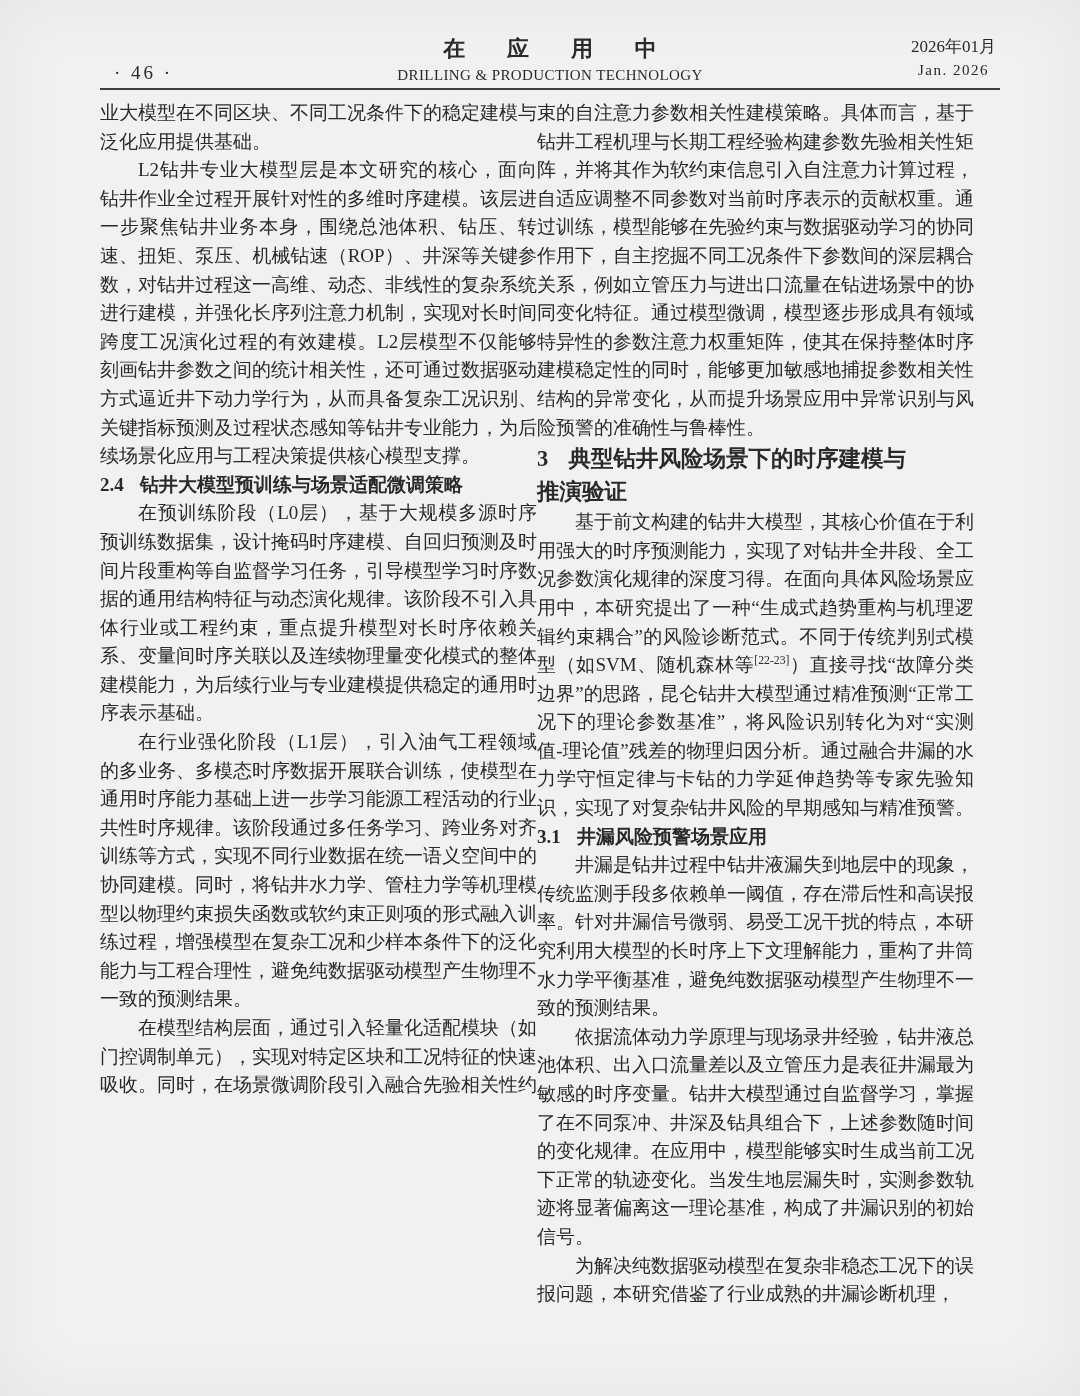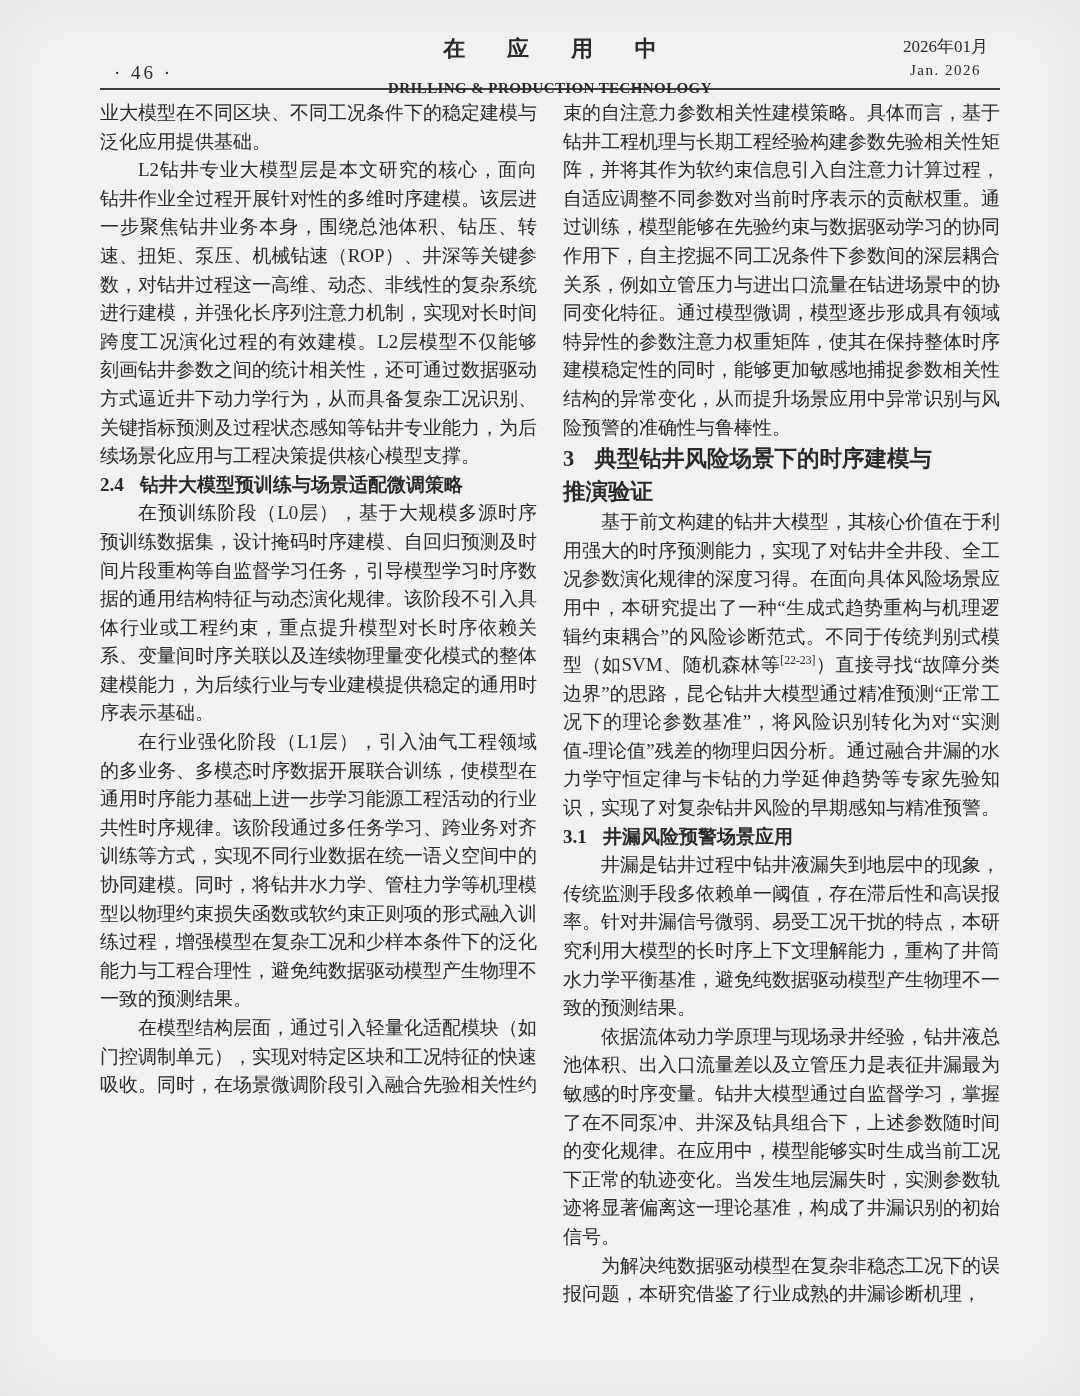--- a/index.html
+++ b/index.html
@@ -46,38 +46,36 @@
     display: block;
     font-size: 22px;
     font-weight: bold;
     letter-spacing: 1.9em;
     margin-right: -1.9em;
     white-space: nowrap;
   }
   .title-en {
     display: block;
     font-size: 15px;
-    margin-top: 16px;
+    margin-top: 3px;
     letter-spacing: 0.4px;
     white-space: nowrap;
-    font-weight: bold;
   }
   .header-date {
     position: absolute;
-    right: 12px;
+    right: 4px;
     top: 1px;
     text-align: center;
   }
   .date-cn { display: block; font-size: 17px; white-space: nowrap; }
   .date-en { display: block; font-size: 15px; margin-top: 4px; letter-spacing: 1.5px; white-space: nowrap; }
 
   
   .columns {
     display: flex;
-    gap: 26px;
     margin-top: 9px;
   }
   .col {
     width: 437px;
     font-size: 19px;
     line-height: 28.6px;
     text-align: justify;
     text-justify: inter-character;
     word-break: break-all;
   }

